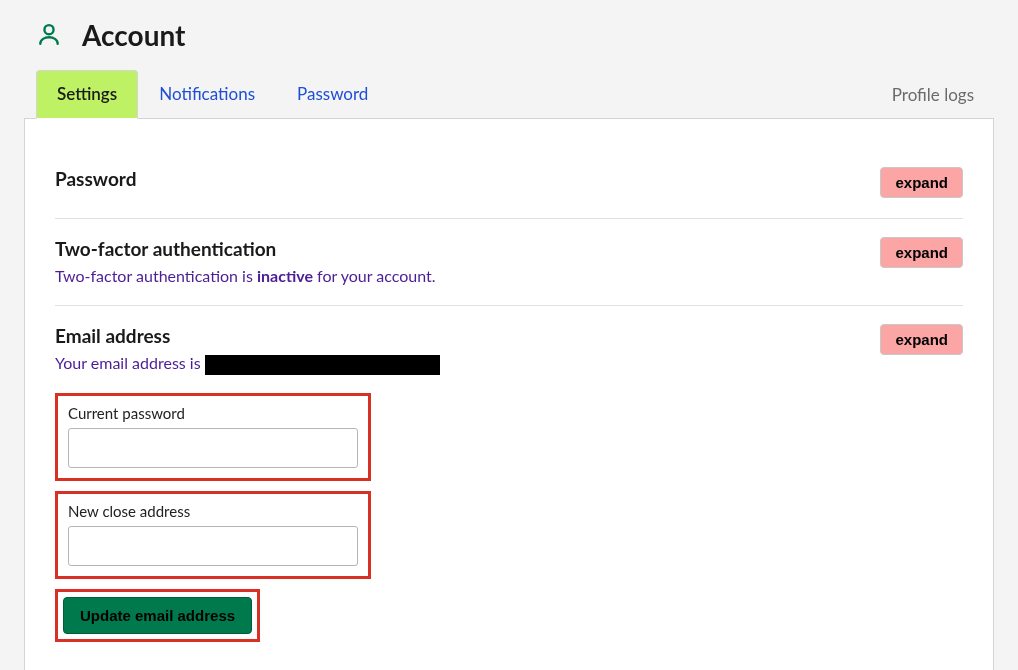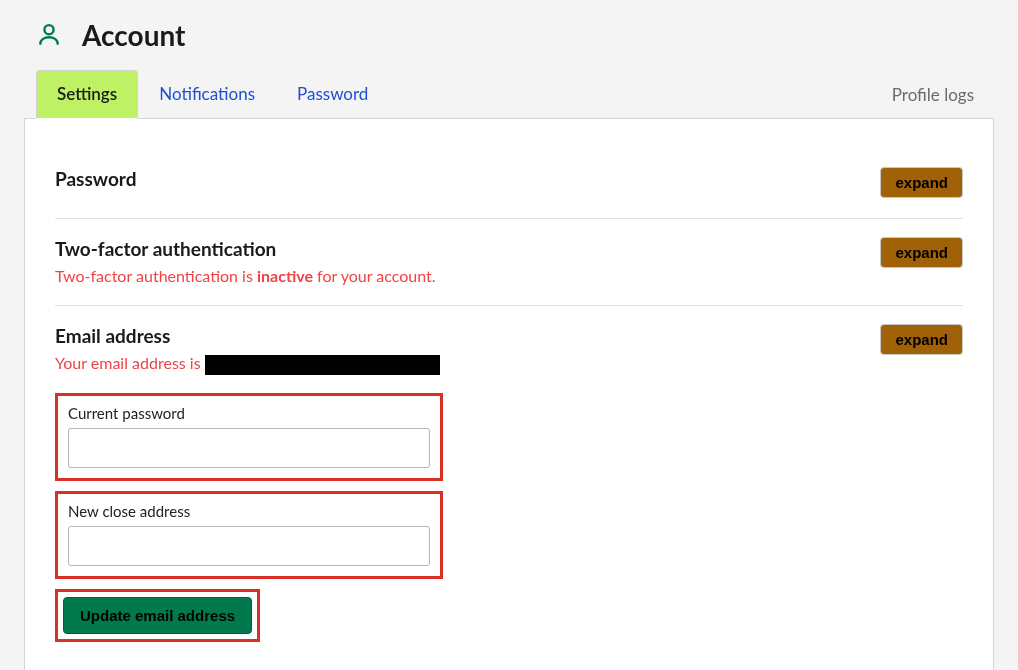--- a/index.html
+++ b/index.html
@@ -79,46 +79,46 @@
       align-items: flex-start;
       justify-content: space-between;
     }
     .section-title {
       font-size: 19px;
       font-weight: 700;
       margin-bottom: 6px;
     }
     .section-sub {
       font-size: 16px;
-      color: #ef4444;
+      color: #4c1d95;
     }
     .section-sub .bold { font-weight: 700; }
     .expand-btn {
-      background: #a16207;
+      background: #fca5a5;
       border: 1px solid #c8c8c8;
       border-radius: 4px;
       padding: 6px 14px;
       font-size: 15px;
       font-weight: 600;
       cursor: pointer;
     }
     .redacted {
       display: inline-block;
       width: 235px;
       height: 20px;
       background: #000;
       vertical-align: middle;
     }
     .form-block {
       margin-top: 18px;
     }
     .highlight-box {
       border: 3px solid #d93025;
       padding: 8px 10px 10px 10px;
-      width: 388px;
+      width: 316px;
       margin-bottom: 10px;
     }
     .highlight-box.btn-box {
       width: auto;
       display: inline-block;
       padding: 5px;
       margin-bottom: 0;
     }
     .field-label {
       font-size: 15px;

